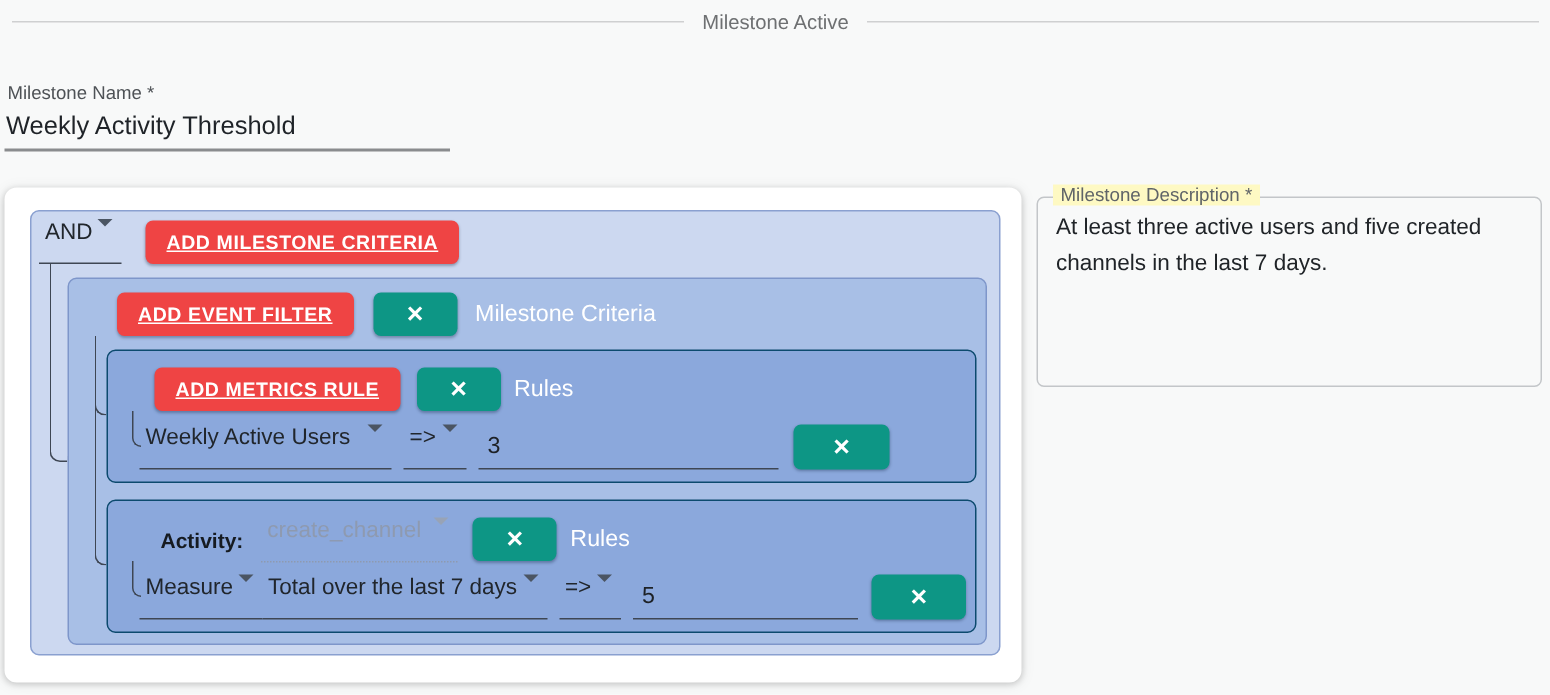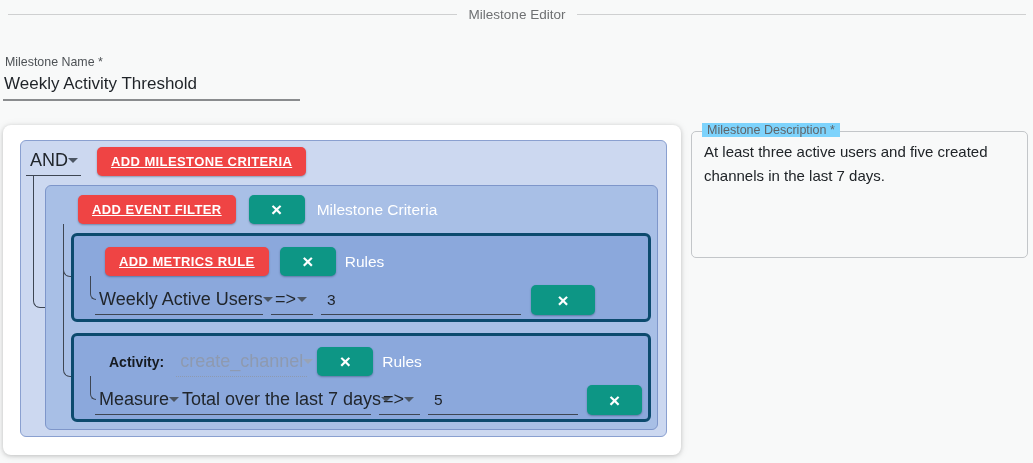--- a/index.html
+++ b/index.html
@@ -40,21 +40,21 @@
   .panel { border-radius: 6px; position: relative; }
   .panel.outer {
     height: 297px; background: #ccd8f0; border: 1px solid #8aa0d0;
     padding: 5px 8px 6px 4px;
   }
   .panel.mid {
     height: 245px; background: #a8bfe6; border: 1px solid #7e96ca;
     margin: 9px 0 0 20px; padding: 9px 6px 7px 9px;
   }
   .panel.rules {
-    height: 89px; background: #8ba8dc; border: 3px solid #0c4a6e;
+    height: 89px; background: #8ba8dc; border: 1px solid #0c4a6e;
     margin: 9px 0 0 16px; padding: 11px 6px 8px 7px;
   }
   .panel.rules + .panel.rules { margin-top: 11px; }
 
   .row { display: flex; align-items: center; }
   .row.hdr { height: 30px; }
   .panel.mid > .row.hdr, .panel.rules > .row.hdr { height: 29px; padding-left: 23px; }
   .row.rule { height: 30px; margin: 9px 0 0 14px; }
 
   
@@ -72,23 +72,23 @@
     box-shadow: 0 1px 2px rgba(15,35,60,0.35);
     display: inline-flex; align-items: center; justify-content: center;
     font-family: inherit; font-size: 19px; font-weight: 600; line-height: 1;
   }
   .row.rule .btn-x { width: 64px; height: 30px; }
 
   .group-label { color: #ffffff; font-size: 15.5px; white-space: nowrap; }
 
   
   .sel {
-    display: inline-flex; align-items: center; height: 30px;
+    display: inline-flex; height: 30px;
     border-bottom: 1px solid #3e4653; cursor: pointer;
-    font-size: 18px; color: #21262c; white-space: nowrap;
+    font-size: 15px; color: #21262c; white-space: nowrap;
     padding: 0 2px 0 4px;
   }
   .sel .arrow {
     width: 0; height: 0; margin-left: auto; margin-right: 4px;
     border-left: 5px solid transparent; border-right: 5px solid transparent;
     border-top: 5px solid #4b5563;
   }
   .sel.disabled {
     border-bottom: 1px dotted #8e9ab0; color: #8e9ab0; cursor: default;
   }
@@ -113,21 +113,21 @@
   .conn.b2 { left: 17px; top: 38px; width: 8px;  height: 153px; }
   .conn.c  { left: 16px; top: 40px; width: 6px;  height: 24px;  }
 
   
   .desc-box {
     position: absolute; left: 691px; top: 131px; width: 337px; height: 127px;
     border: 1px solid #c3c6c9; border-radius: 5px; background: transparent;
   }
   .desc-label {
     position: absolute; top: -9px; left: 10px; padding: 0 5px;
-    background: #7dd3fc; font-size: 12.5px; color: #606468; white-space: nowrap;
+    background: #fef9c3; font-size: 12.5px; color: #606468; white-space: nowrap;
   }
   .desc-box textarea {
     width: 100%; height: 100%; border: none; outline: none; resize: none;
     background: transparent; font-family: inherit; font-size: 15px;
     line-height: 24px; color: #202428; padding: 8px 12px 8px 12px; overflow: hidden;
   }
 
   
   .w-and   { width: 55px; margin-left: 1px; }
   .w-wau   { width: 168px; }
@@ -145,21 +145,21 @@
   .ml12 { margin-left: 12px; }
   .ml13 { margin-left: 13px; }
   .ml14 { margin-left: 14px; }
   .ml16 { margin-left: 16px; }
 </style>
 </head>
 <body>
 
 <div class="titlebar">
   <div class="line"></div>
-  <div class="title">Milestone Editor</div>
+  <div class="title">Milestone Active</div>
   <div class="line"></div>
 </div>
 
 <div class="field-label">Milestone Name *</div>
 <input class="name-input" type="text" value="Weekly Activity Threshold" style="">
 
 <div class="card">
   <div class="panel outer">
     <div class="conn a"></div>
 

